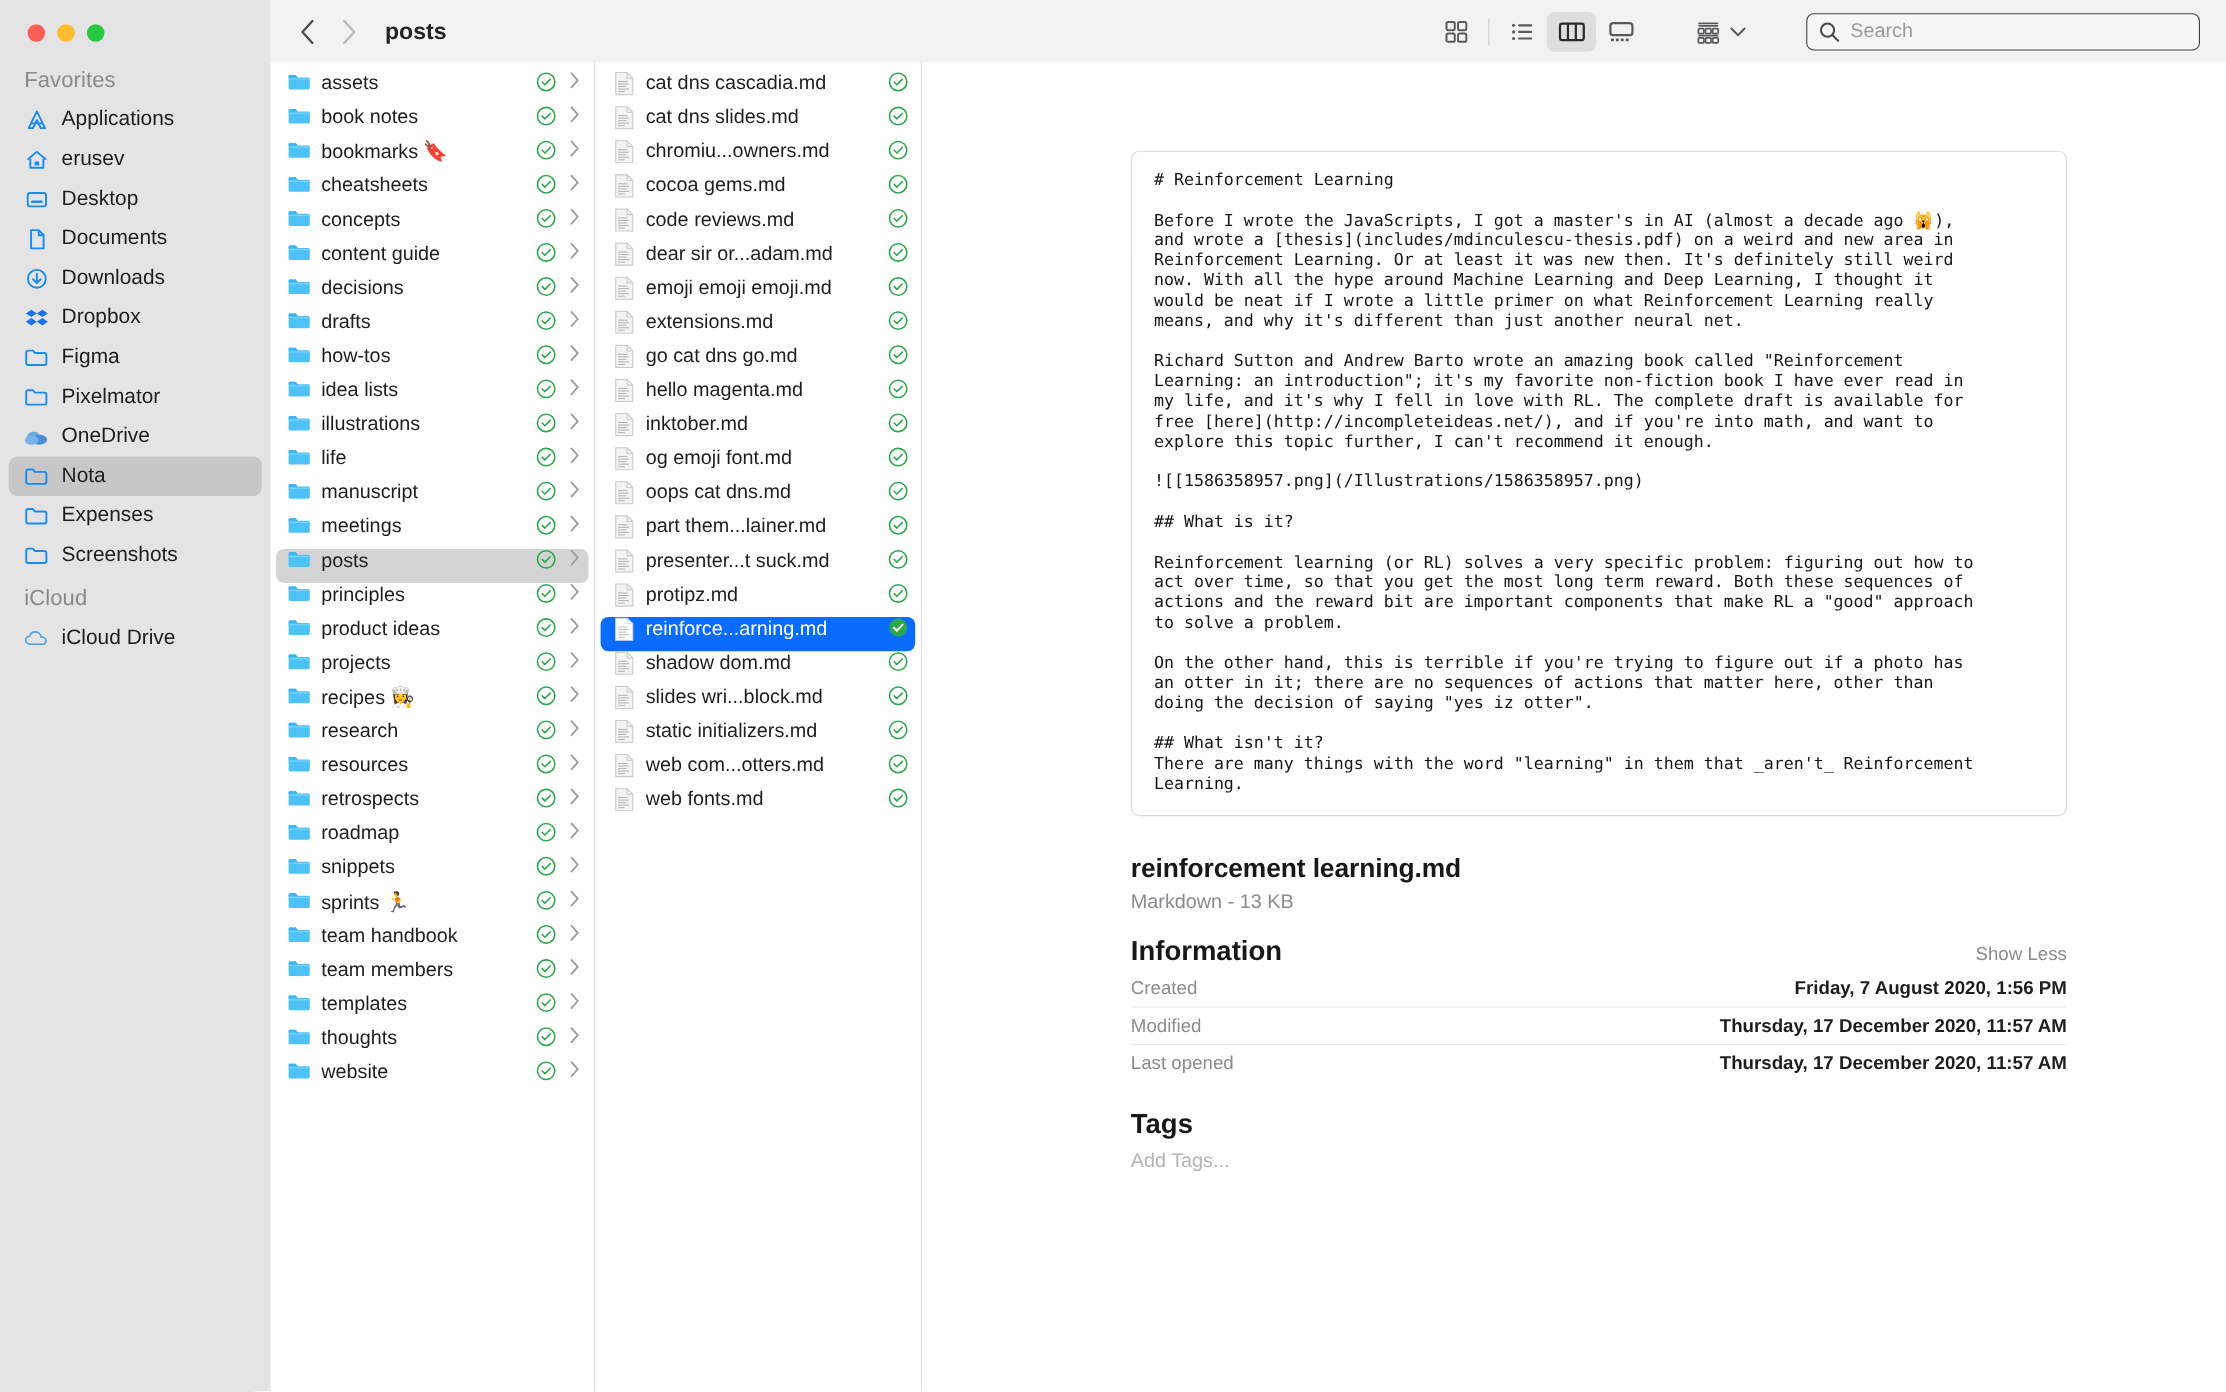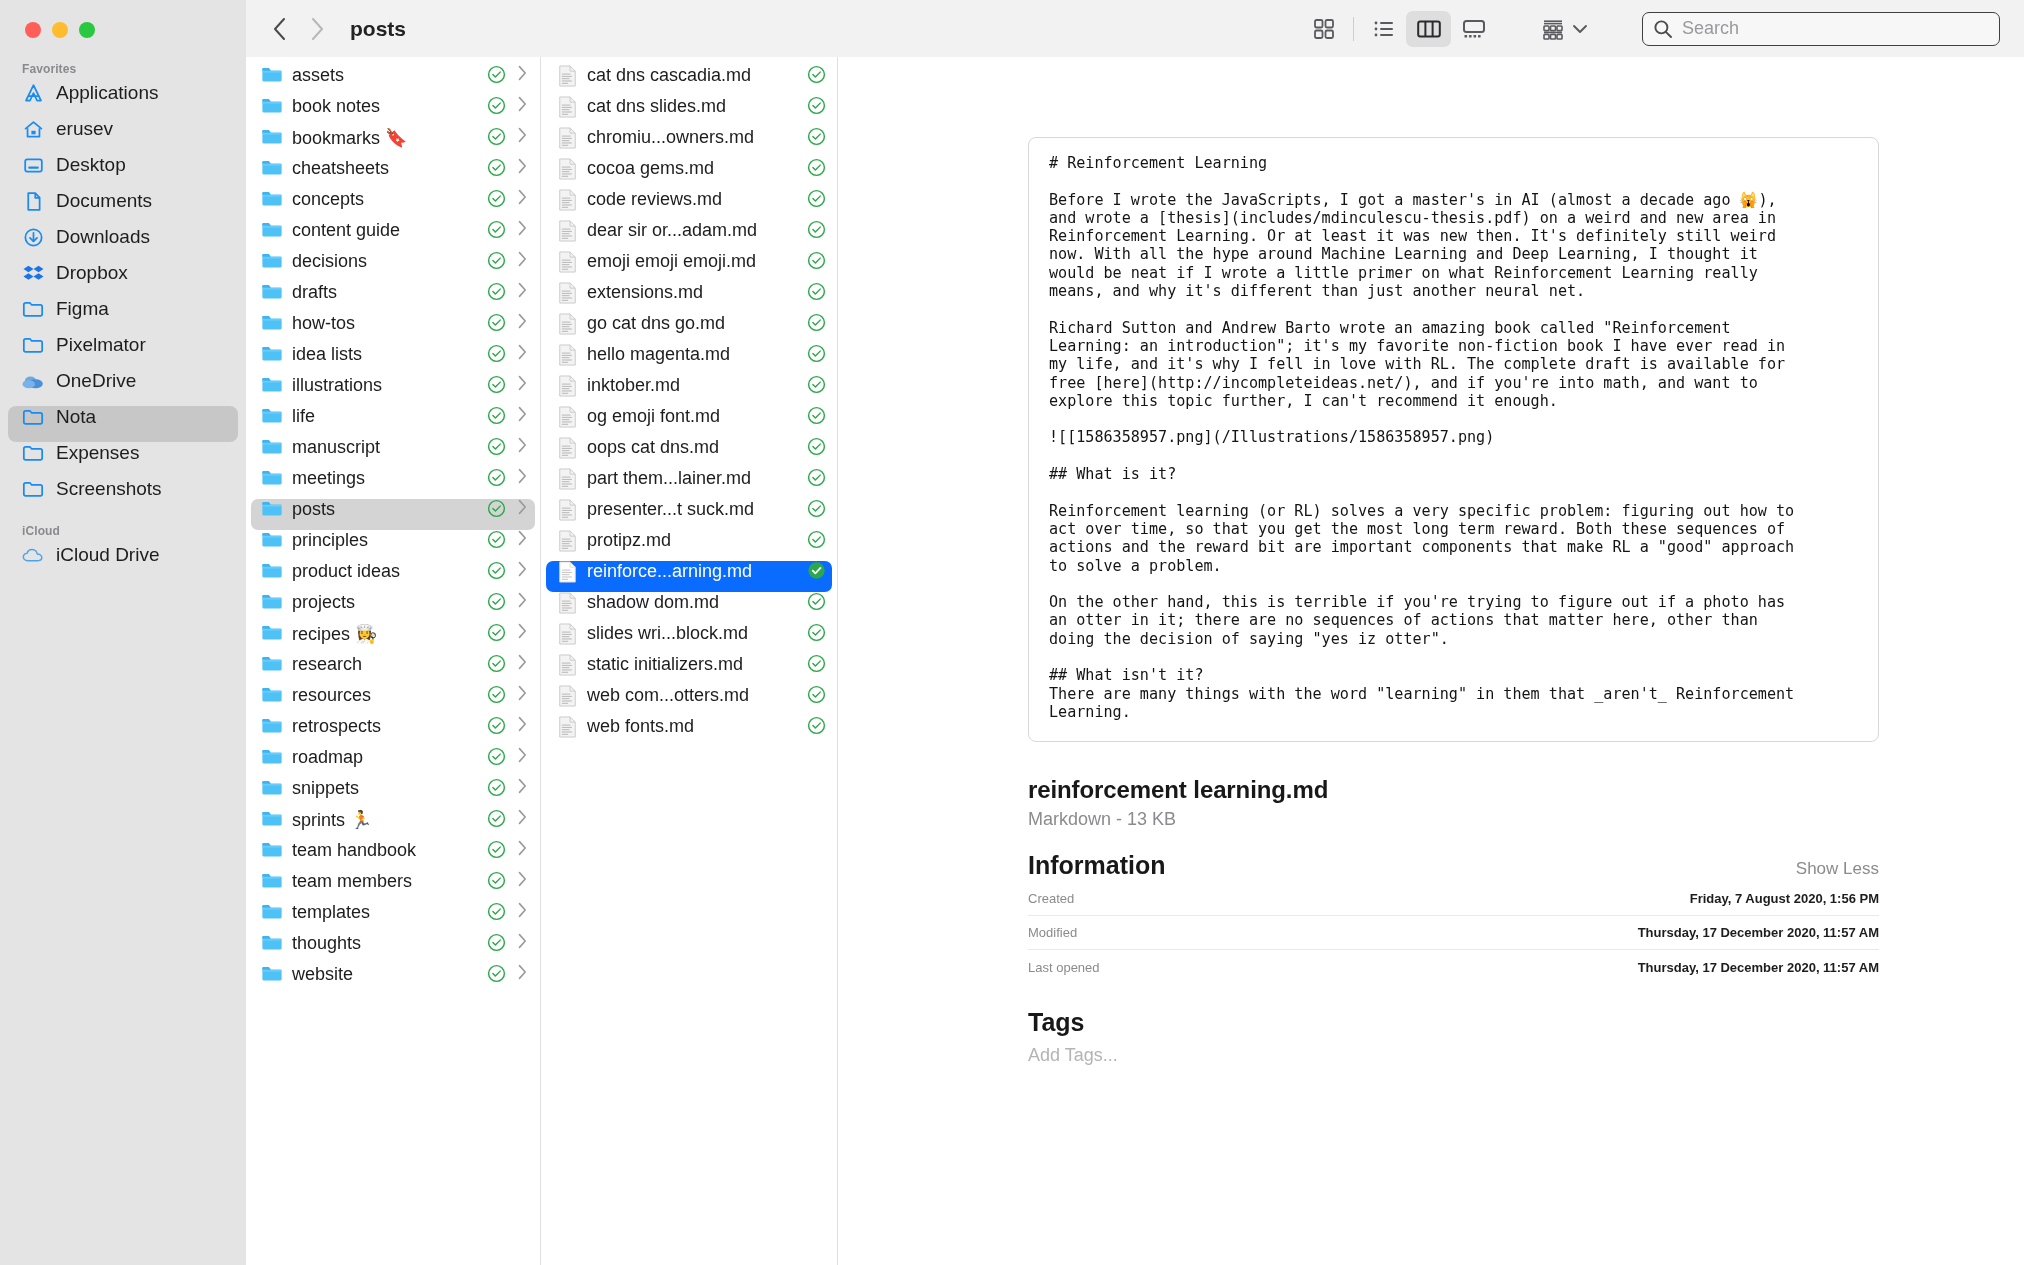--- a/index.html
+++ b/index.html
@@ -32,29 +32,29 @@
     padding: 22px 0 0 25px;
     height: 52px;
     align-items: flex-start;
   }
   .light { width: 16px; height: 16px; border-radius: 50%; }
   .light.red { background: #ff5f57; }
   .light.yellow { background: #febc2e; }
   .light.green { background: #28c840; }
 
   .side-group-title {
-    font-size: 12px;
-    font-weight: 700;
+    font-size: 20px;
+    font-weight: 400;
     color: #8a8a8e;
     padding: 10px 0 6px 22px;
     letter-spacing: 0.1px;
   }
   .side-item {
     display: flex;
-    align-items: flex-start;
+    align-items: center;
     height: 36px;
     margin: 0 8px;
     padding-left: 14px;
     border-radius: 8px;
     gap: 12px;
     font-size: 19px;
     color: #1d1d1f;
     white-space: nowrap;
   }
   .side-item.selected { background: #c7c7c7; }
@@ -215,21 +215,21 @@
     display: flex; align-items: baseline; justify-content: space-between;
     margin-top: 21px;
     margin-bottom: 2px;
   }
   .sec-title { font-size: 25px; font-weight: 700; color: #181818; }
   .sec-action { font-size: 17px; color: #8b8b8f; }
   .kv {
     display: flex; align-items: center; justify-content: space-between;
     height: 34px;
     border-bottom: 1px solid #e9e9e9;
-    font-size: 13px;
+    font-size: 17px;
   }
   .kv:last-of-type { border-bottom: none; }
   .kv .k { color: #8b8b8f; }
   .kv .v { color: #1d1d1f; font-weight: 700; }
   #tags-head { margin-top: 24px; }
   #tags-ph { font-size: 18px; color: #b4b4b8; margin-top: 8px; }
 </style>
 </head>
 <body>
 

